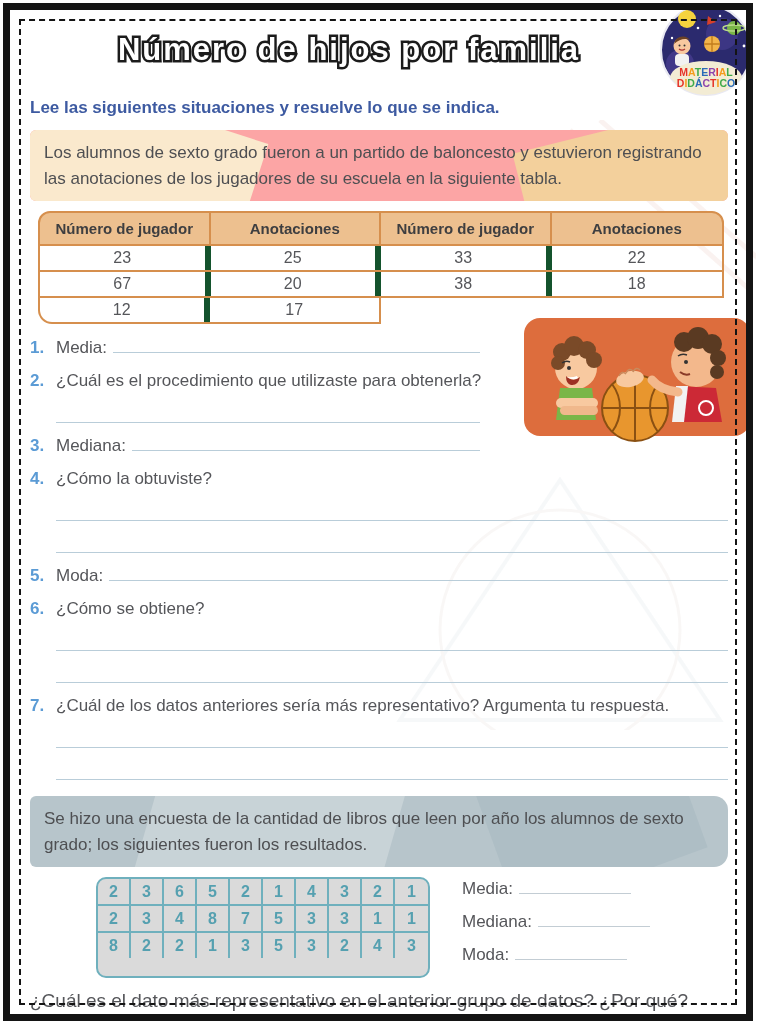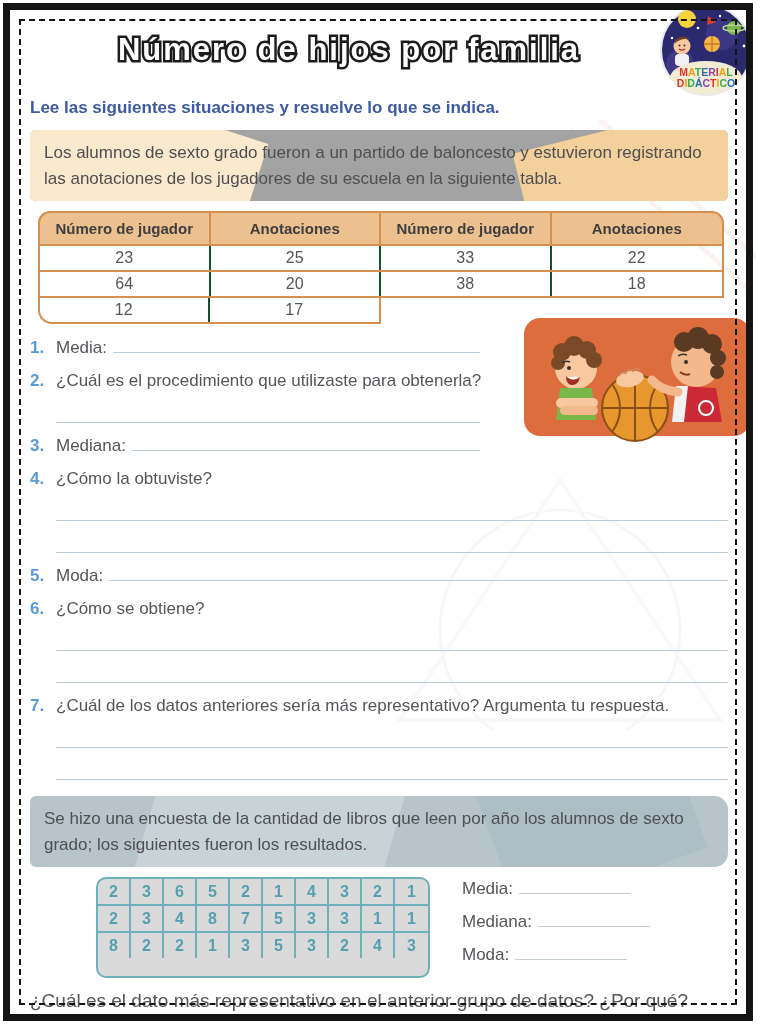--- a/index.html
+++ b/index.html
@@ -25,37 +25,37 @@
     font-size:31px; font-weight:800; letter-spacing:2px;
     color:#ffffff; -webkit-text-stroke:5px #1b1b1b; paint-order:stroke fill;
   }
   .logo { position:absolute; top:-20px; right:-24px; width:92px; height:92px; z-index:6; }
 
   .instruction { margin-top:8px; font-size:17px; font-weight:bold; color:#3d5aa1; }
 
   
   .statement-box { position:relative; margin-top:12px; border-radius:6px; overflow:hidden;
     padding:10px 14px; font-size:17px; line-height:1.5; color:#4e4f52; }
-  .box-orange { background:#a3a3a3; }
+  .box-orange { background:#fca5a5; }
   .box-orange .deco1 { position:absolute; left:-40px; top:-30px; width:260px; height:160px; background:#fae9cd; transform:rotate(18deg); }
   .box-orange .deco2 { position:absolute; right:-60px; top:-10px; width:260px; height:160px; background:#f3d09c; transform:rotate(-14deg); }
   .box-gray { background:#b7c5cb; border-radius:6px 14px 14px 6px; }
   .box-gray .deco1 { position:absolute; left:120px; top:-40px; width:240px; height:150px; background:#c8d3d7; transform:rotate(16deg); }
   .box-gray .deco2 { position:absolute; right:40px; top:-60px; width:200px; height:150px; background:#aebec5; transform:rotate(-20deg); }
   .statement-box span { position:relative; z-index:1; }
 
   
   .bb-table { margin:10px 4px 0 8px; font-size:16px; color:#55565a; }
   .bb-head { display:grid; grid-template-columns:repeat(4,1fr); background:#edc08f;
     border:2px solid #d68f4d; border-radius:12px 12px 0 0; overflow:hidden; }
   .bb-head > div { padding:7px 10px; text-align:center; font-weight:bold; font-size:15px; color:#3e3e40; border-right:2px solid #d68f4d; }
   .bb-head > div:last-child { border-right:none; }
   .bb-row { display:grid; grid-template-columns:repeat(4,1fr);
     border-left:2px solid #d68f4d; border-right:2px solid #d68f4d; border-bottom:2px solid #d68f4d; }
-  .bb-row > div { padding:3px 2px; text-align:center; border-right:2px solid #14532d; }
+  .bb-row > div { padding:3px 2px; text-align:center; border-right:6px solid #14532d; }
   .bb-row > div:last-child { border-right:none; }
   .bb-row.half { width:50%; grid-template-columns:repeat(2,1fr); border-radius:0 0 0 14px; }
 
   
   .questions { margin-top:14px; }
   .q-row { display:flex; align-items:baseline; margin-top:13px; font-size:17px; }
   .q-num { color:#5b9bd5; font-weight:bold; width:26px; flex:none; }
   .q-text { color:#55565a; white-space:nowrap; }
   .q-line { flex:1; border-bottom:1.5px solid #b9cdd9; height:14px; margin-left:6px; }
   .answer-line { border-bottom:1.5px solid #b9cdd9; height:32px; margin-left:26px; }
@@ -154,21 +154,21 @@
           <div>Anotaciones</div>
         </div>
       <div id="bb-body">
           <div class="bb-row">
             <div>23</div>
             <div>25</div>
             <div>33</div>
             <div>22</div>
           </div>
           <div class="bb-row">
-            <div>64</div>
+            <div>67</div>
             <div>20</div>
             <div>38</div>
             <div>18</div>
           </div>
           <div class="bb-row half">
             <div>12</div>
             <div>17</div>
           </div>
         </div>
     </div>

